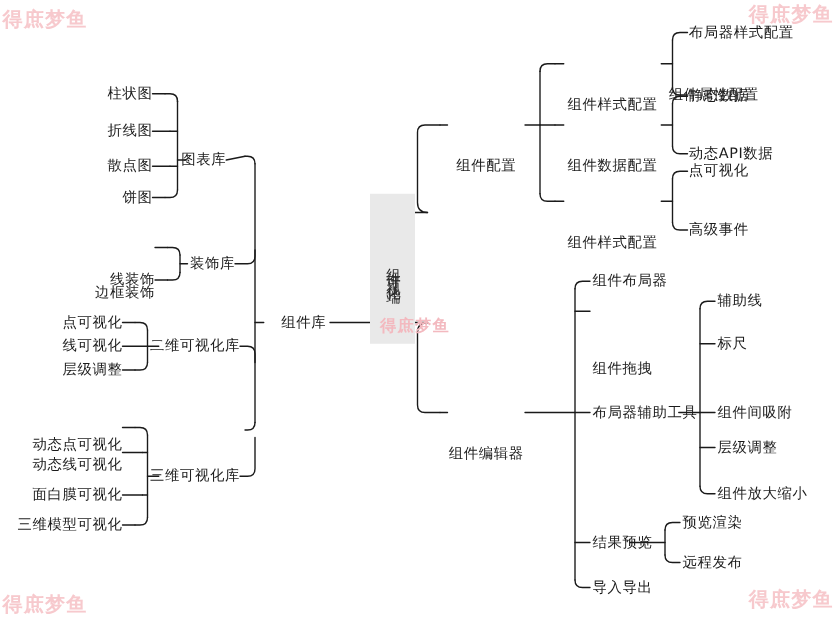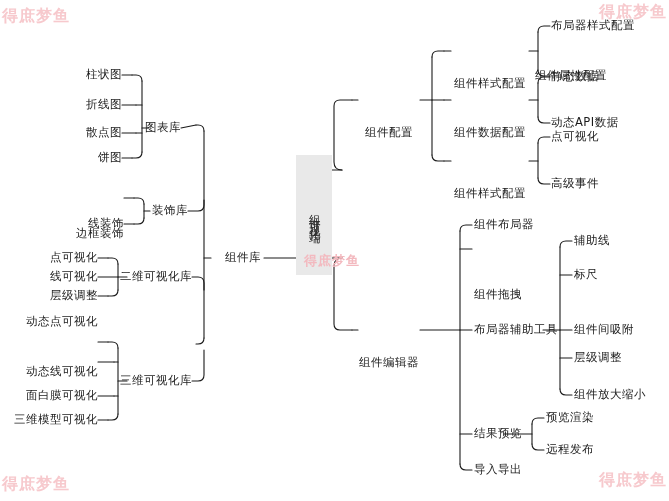--- a/index.html
+++ b/index.html
@@ -215,21 +215,21 @@
   <div class="node r" style="left:188px; top:211px;">装饰库</div>
   <div class="node r" style="left:124px; top:198px;margin-top:36px;">边框装饰</div>
   <div class="node r" style="left:124px; top:224px;">线装饰</div>
 
   <div class="node r" style="left:192px; top:277px;">二维可视化库</div>
   <div class="node r" style="left:98px; top:258px;">点可视化</div>
   <div class="node r" style="left:98px; top:277px;">线可视化</div>
   <div class="node r" style="left:98px; top:296px;">层级调整</div>
 
   <div class="node r" style="left:192px; top:381px;text-align:center;">三维可视化库</div>
-  <div class="node r" style="left:98px; top:322px;">动态点可视化</div>
+  <div class="node r" style="left:98px; top:356px;">动态点可视化</div>
   <div class="node r" style="left:98px; top:372px;">动态线可视化</div>
   <div class="node r" style="left:98px; top:396px;text-align:center;">面白膜可视化</div>
   <div class="node r" style="left:98px; top:420px;">三维模型可视化</div>
 
   <div class="node c" style="left:389px; top:100px;text-align:right;">组件配置</div>
 
   <div class="node c" style="left:490px; top:51px;">组件样式配置</div>
   <div class="node l" style="left:551px; top:26px;">布局器样式配置</div>
   <div class="node l" style="left:535px; top:76px;">组件属性配置</div>
 

